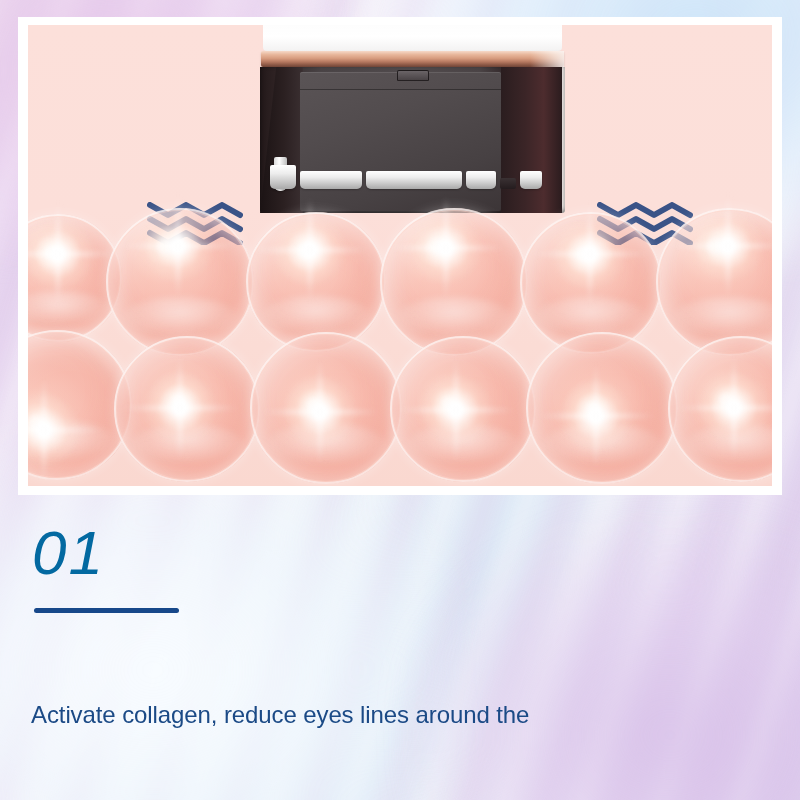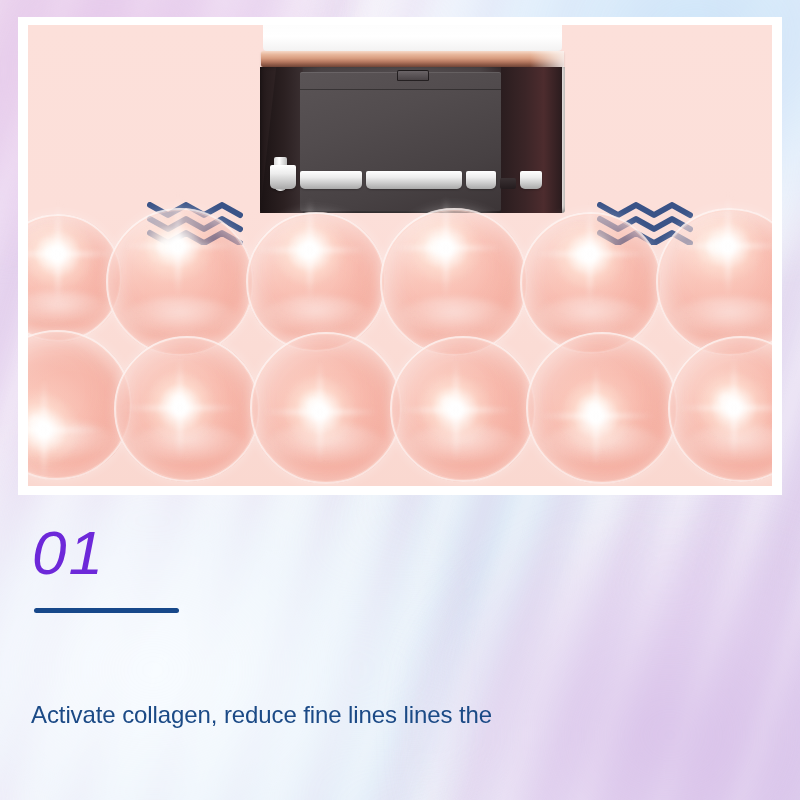--- a/index.html
+++ b/index.html
@@ -357,21 +357,21 @@
     height: 304px;
   }
   .number {
     position: absolute;
     left: 32px;
     top: 26px;
     font-size: 62px;
     font-style: italic;
     font-weight: 400;
     letter-spacing: 2px;
-    color: #6d28d9;
+    color: #0369a1;
     line-height: 1;
   }
   .rule {
     position: absolute;
     left: 34px;
     top: 112px;
     width: 145px;
     height: 5px;
     background: #17488a;
     border-radius: 3px;
@@ -480,17 +480,17 @@
           </g>
         </svg>
       </div>
     </div>
   </div>
 
   <div class="content">
     <div class="number">01</div>
     <div class="rule"></div>
     <div class="subline">
-      <div>Activate collagen, reduce fine lines lines the</div>
+      <div>Activate collagen, reduce eyes lines around the</div>
     </div>
   </div>
 
 </div>
 
 </body></html>

